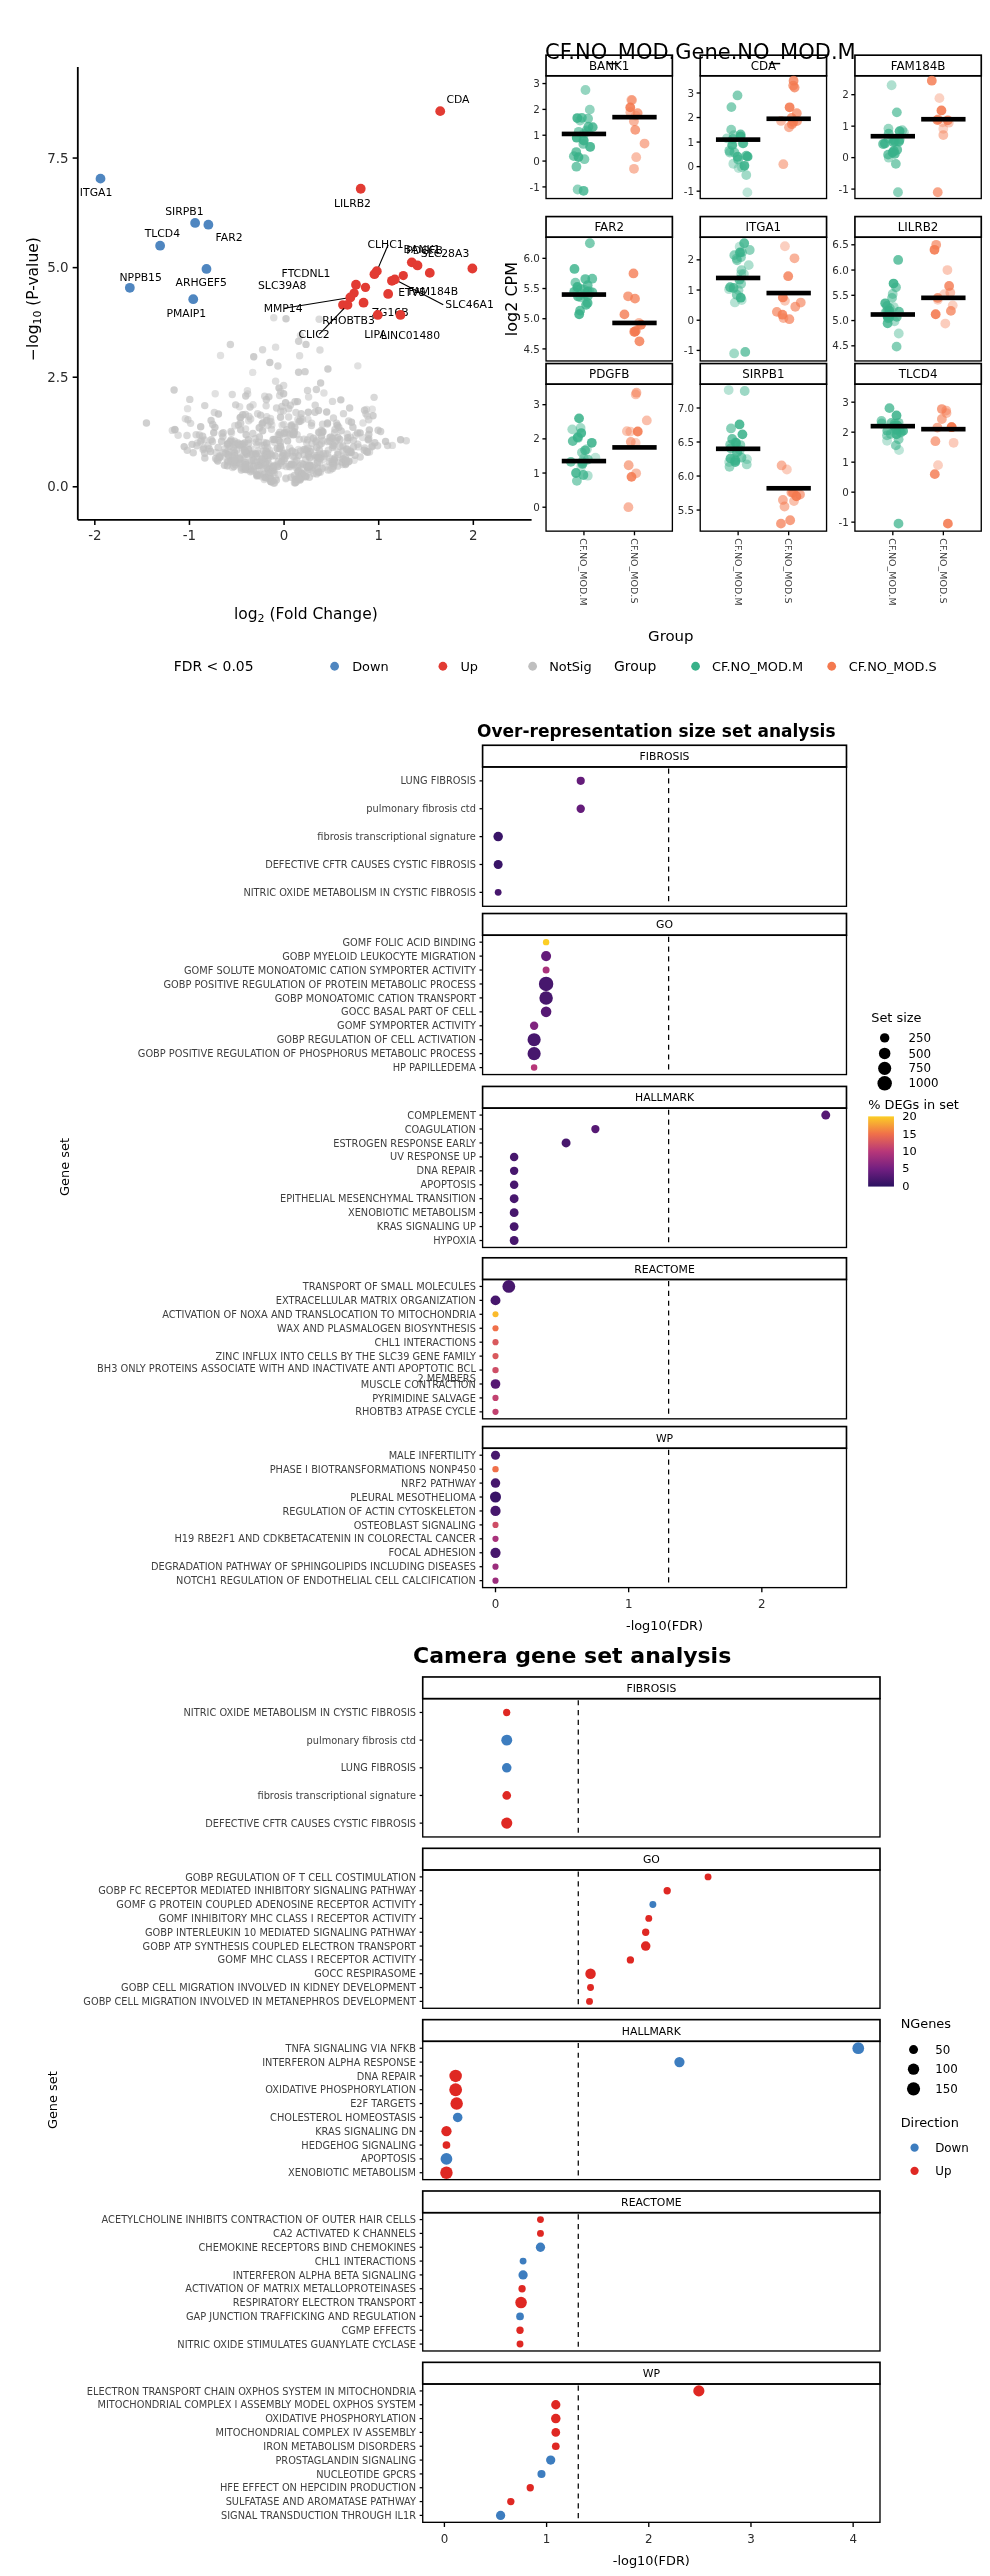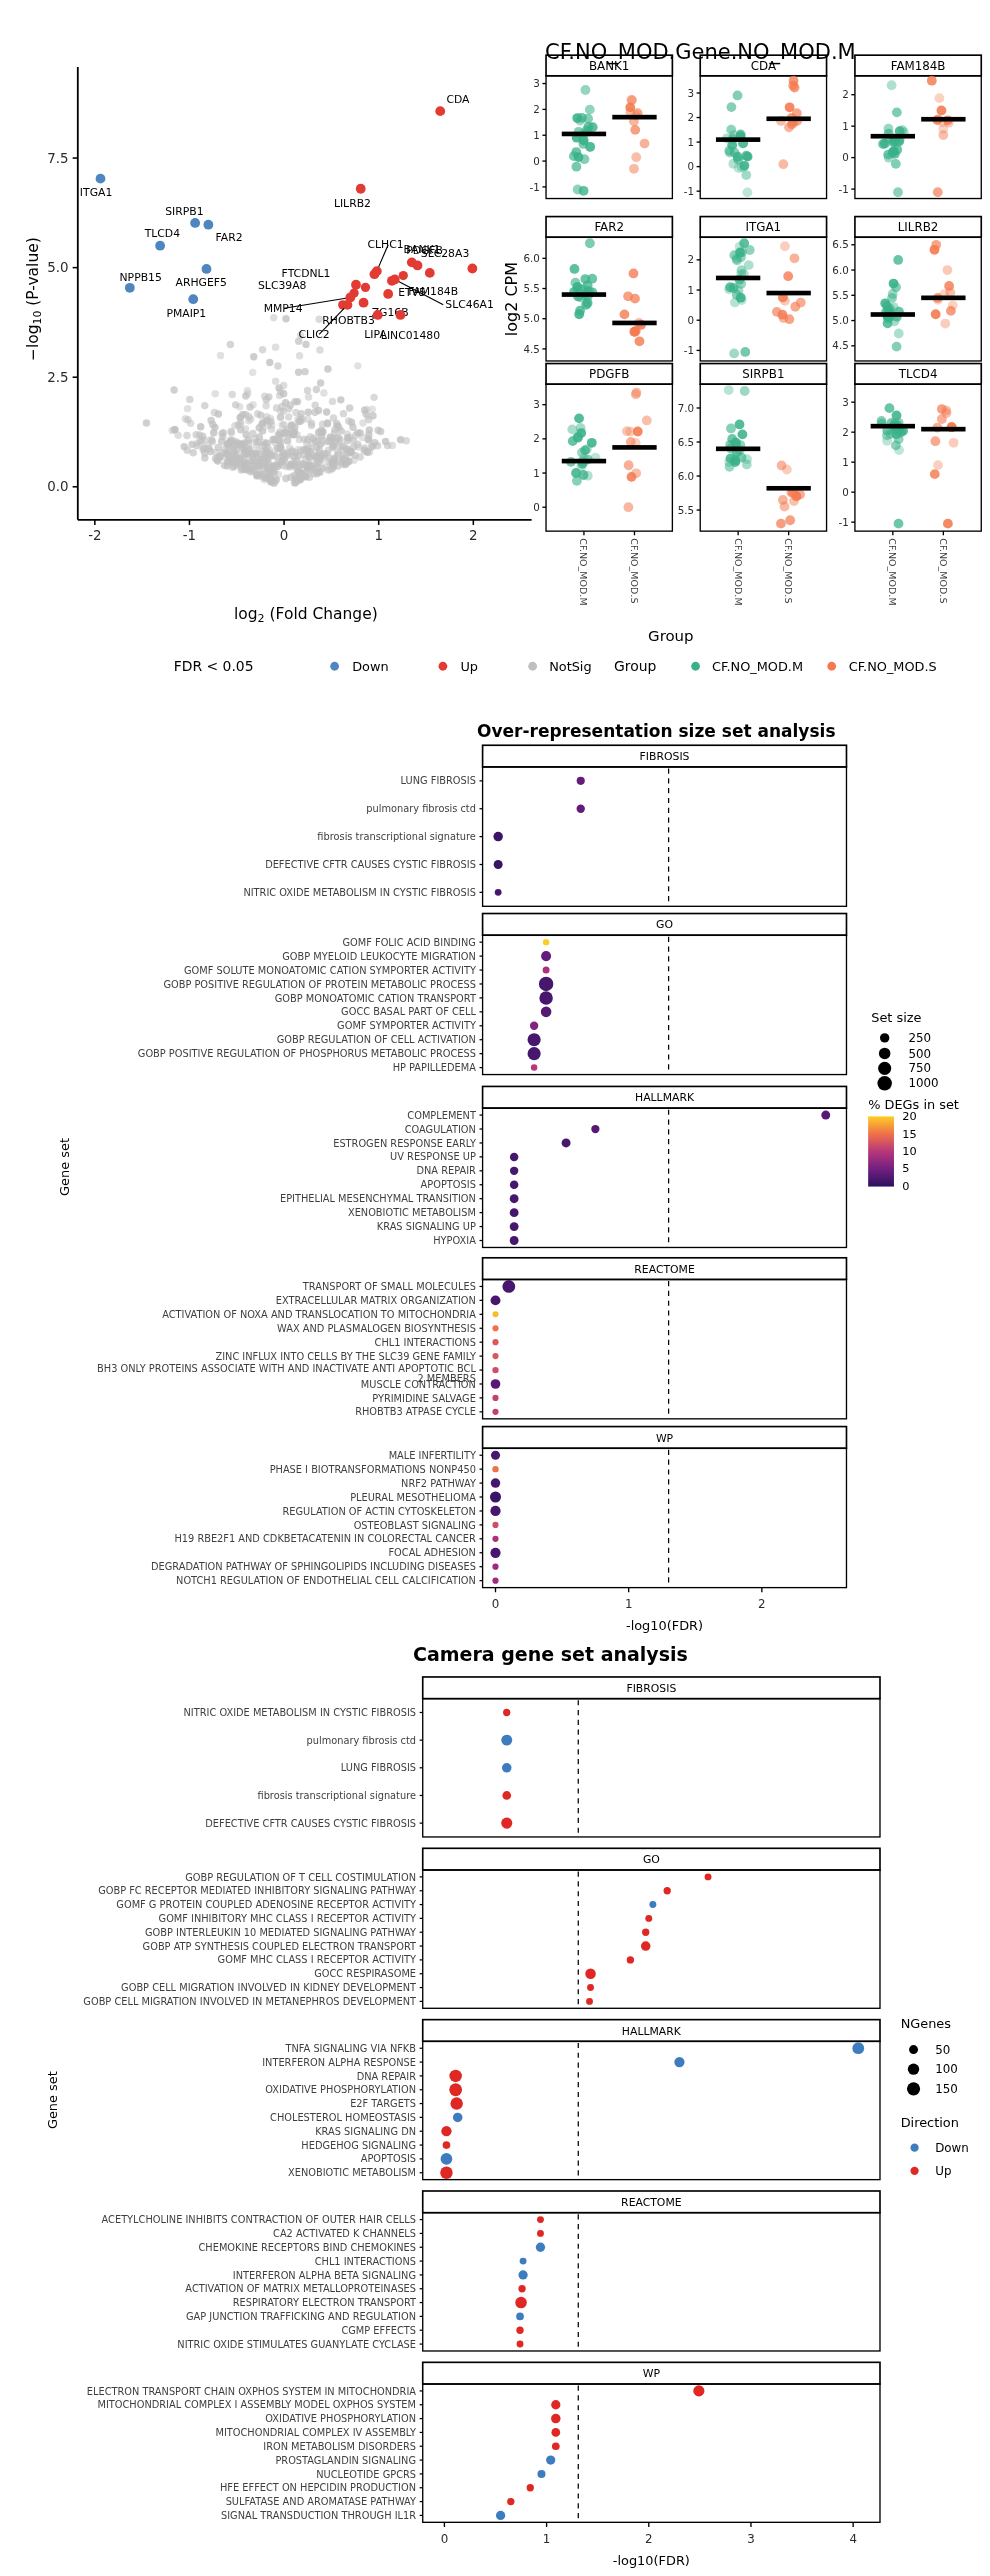--- a/index.html
+++ b/index.html
@@ -2,21 +2,21 @@
 <html style="font-size:8.3px"><head>
 <meta charset="utf-8">
 <style>
   html,body{margin:0;padding:0;background:#ffffff;}
   body{width:991px;height:2576px;position:relative;font-family:"DejaVu Sans",sans-serif;}
   #figure{position:absolute;left:0;top:0;width:991px;height:2576px;background:#fff;}
   svg{position:absolute;left:0;top:0;overflow:visible;}
   .abs-title{position:absolute;color:#000;white-space:nowrap;}
   #strip-title{left:545px;top:40px;font-size:21px;font-weight:400;}
   #ora-title{left:477px;top:721px;font-size:17px;font-weight:600;}
-  #camera-title{left:413px;top:1643px;font-size:19px;font-weight:600;}
+  #camera-title{left:413px;top:1643px;font-size:22px;font-weight:600;}
   text{font-family:"DejaVu Sans",sans-serif;}
 </style>
 </head>
 <body>
 
 <div id="figure">
   <svg id="svg-volcano" width="991" height="691" viewBox="0 0 1920 1340" style="top:0;">
       <g>
         <g>
           <circle cx="512.3222140770359" cy="883.0755319627473" r="7.2" fill="#bfbfbf" opacity="0.5919325908180326"></circle>

